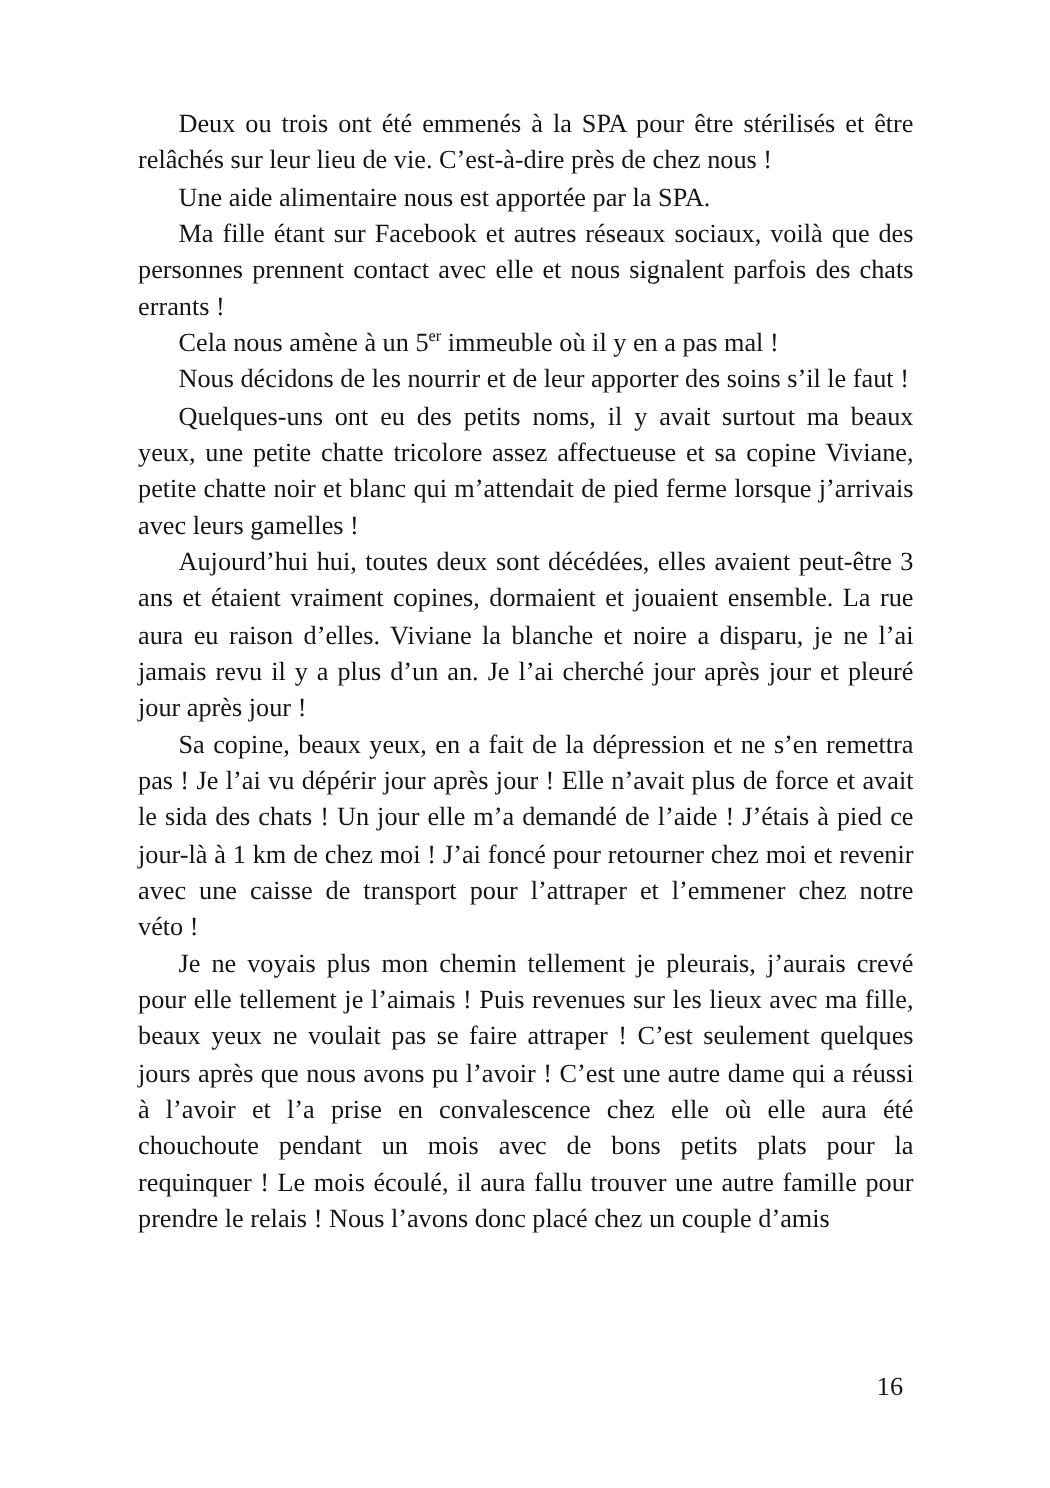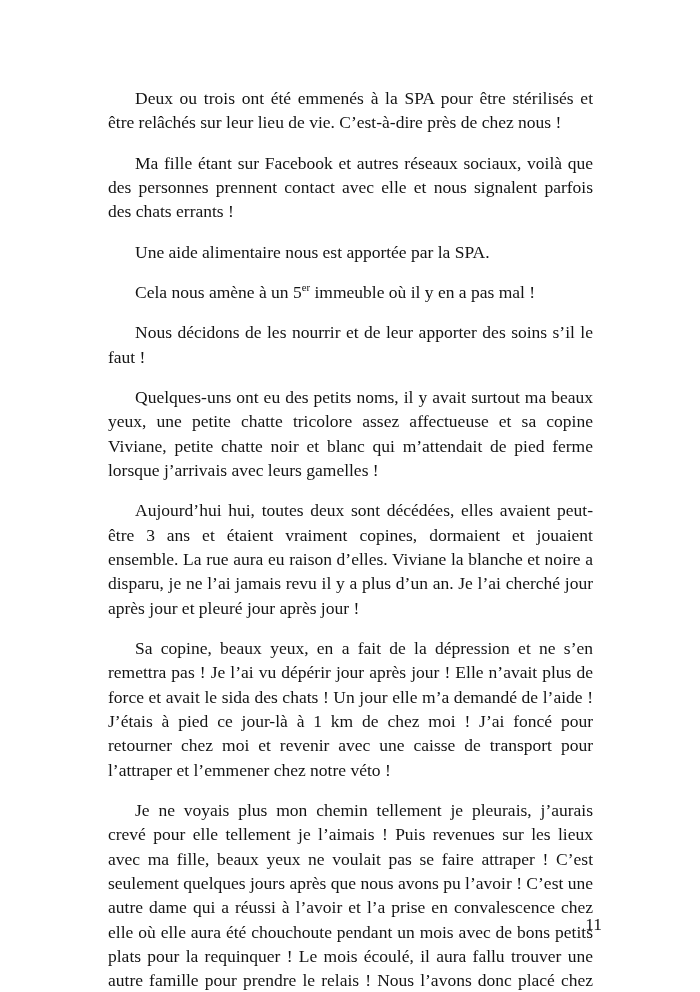--- a/index.html
+++ b/index.html
@@ -20,21 +20,21 @@
     position: absolute;
     left: 92px;
     top: 70px;
     width: 517px;
     font-size: 17.5px;
     line-height: 24.33px;
     text-align: justify;
     text-justify: inter-word;
   }
   .text-block p {
-    margin: 16px;
+    margin: 0;
     padding: 0;
     text-indent: 27px;
   }
   .text-block sup {
     font-size: 0.62em;
     line-height: 0;
     vertical-align: super;
   }
   .page-number {
     position: absolute;
@@ -44,23 +44,23 @@
     line-height: 24px;
     color: #141414;
   }
 </style>
 </head>
 <body>
 
 <div class="page">
   <div class="text-block" id="paragraphs">
       <p><span>Deux ou trois ont été emmenés à la SPA pour être stérilisés et être relâchés sur leur lieu de vie. C’est-à-dire près de chez nous&nbsp;!</span></p>
+      <p><span>Une aide alimentaire nous est apportée par la SPA.</span></p>
       <p><span>Ma fille étant sur Facebook et autres réseaux sociaux, voilà que des personnes prennent contact avec elle et nous signalent parfois des chats errants&nbsp;!</span></p>
-      <p><span>Une aide alimentaire nous est apportée par la SPA.</span></p>
       <p><span>Cela nous amène à un 5</span><sup>er</sup><span> immeuble où il y en a pas mal&nbsp;!</span></p>
       <p><span>Nous décidons de les nourrir et de leur apporter des soins s’il le faut&nbsp;!</span></p>
       <p><span>Quelques-uns ont eu des petits noms, il y avait surtout ma beaux yeux, une petite chatte tricolore assez affectueuse et sa copine Viviane, petite chatte noir et blanc qui m’attendait de pied ferme lorsque j’arrivais avec leurs gamelles&nbsp;!</span></p>
       <p><span>Aujourd’hui hui, toutes deux sont décédées, elles avaient peut-être 3 ans et étaient vraiment copines, dormaient et jouaient ensemble. La rue aura eu raison d’elles. Viviane la blanche et noire a disparu, je ne l’ai jamais revu il y a plus d’un an. Je l’ai cherché jour après jour et pleuré jour après jour&nbsp;!</span></p>
       <p><span>Sa copine, beaux yeux, en a fait de la dépression et ne s’en remettra pas&nbsp;! Je l’ai vu dépérir jour après jour&nbsp;! Elle n’avait plus de force et avait le sida des chats&nbsp;! Un jour elle m’a demandé de l’aide&nbsp;! J’étais à pied ce jour-là à 1 km de chez moi&nbsp;! J’ai foncé pour retourner chez moi et revenir avec une caisse de transport pour l’attraper et l’emmener chez notre véto&nbsp;!</span></p>
       <p><span>Je ne voyais plus mon chemin tellement je pleurais, j’aurais crevé pour elle tellement je l’aimais&nbsp;! Puis revenues sur les lieux avec ma fille, beaux yeux ne voulait pas se faire attraper&nbsp;! C’est seulement quelques jours après que nous avons pu l’avoir&nbsp;! C’est une autre dame qui a réussi à l’avoir et l’a prise en convalescence chez elle où elle aura été chouchoute pendant un mois avec de bons petits plats pour la requinquer&nbsp;! Le mois écoulé, il aura fallu trouver une autre famille pour prendre le relais&nbsp;! Nous l’avons donc placé chez un couple d’amis</span></p>
     </div>
-  <div class="page-number">11</div>
+  <div class="page-number">16</div>
 </div>
 
 </body></html>

